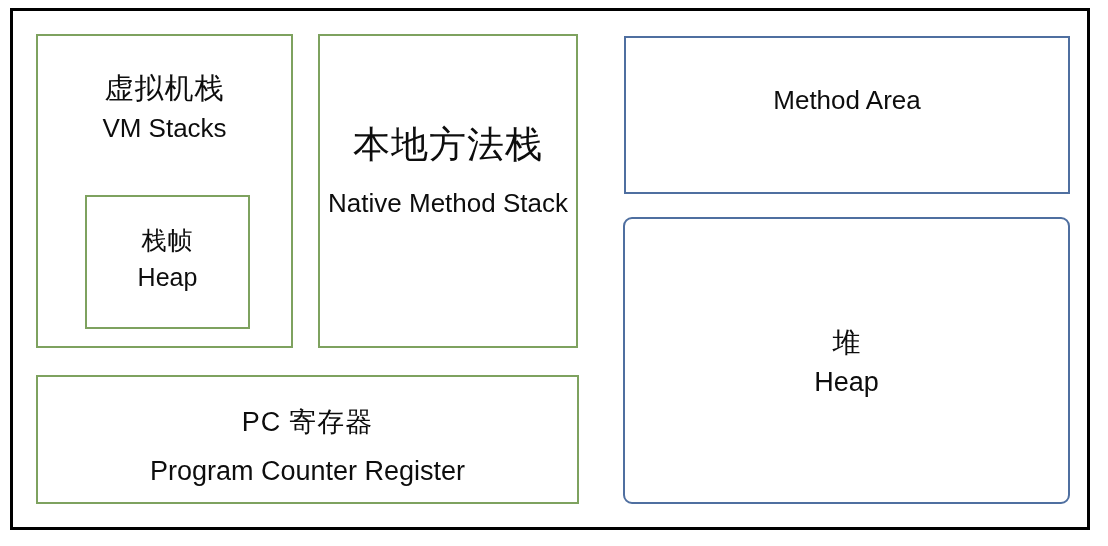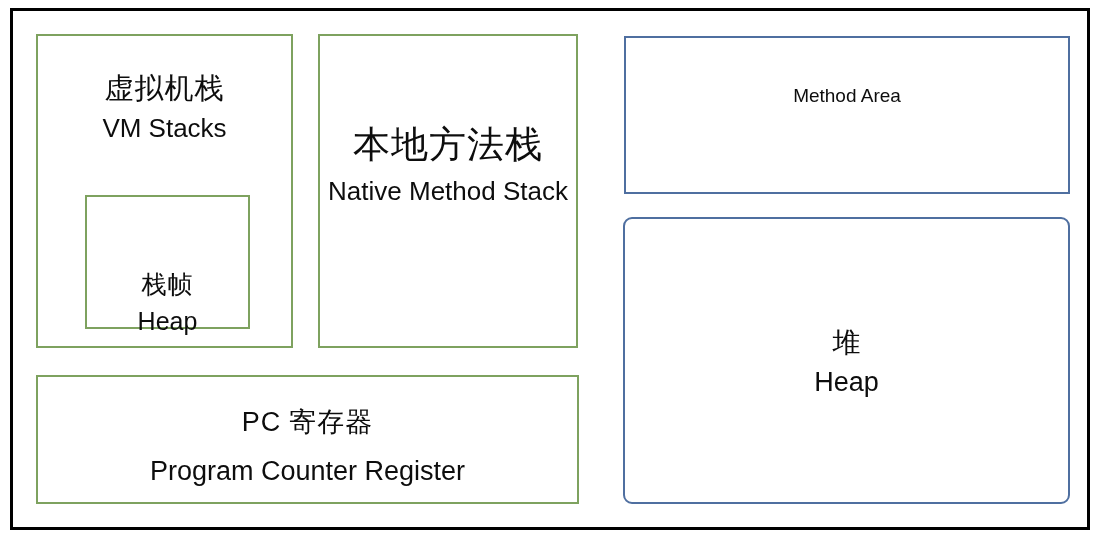--- a/index.html
+++ b/index.html
@@ -78,50 +78,50 @@
   #vm-stacks-label {
     top: 34px;
   }
   #vm-stacks-label .cn { font-size: 29px; letter-spacing: 1px; }
   #vm-stacks-label .en { font-size: 26px; margin-top: 4px; }
 
   
   #frame-box {
     left: 47px;  top: 159px;  width: 165px;  height: 134px;
   }
-  #frame-label { top: 28px; margin-top: 44px; }
+  #frame-label { top: 28px; }
   #frame-label .cn { font-size: 25px; letter-spacing: 1px; }
   #frame-label .en { font-size: 25px; margin-top: 3px; }
 
   
   #native-stack-box {
     left: 305px; top: 23px;  width: 260px; height: 314px;
   }
   #native-stack-label { top: 85px; }
   #native-stack-label .cn { font-size: 37px; letter-spacing: 1px; }
-  #native-stack-label .en { font-size: 26px; margin-top: 4px; line-height: 1.45; }
+  #native-stack-label .en { font-size: 26px; margin-top: 16px; line-height: 1.45; }
 
   
   #pc-register-box {
     left: 23px;  top: 364px; width: 543px; height: 129px;
   }
   #pc-register-label { top: 28px; }
   #pc-register-label .cn { font-size: 27px; letter-spacing: 1px; }
   #pc-register-label .en { font-size: 27px; margin-top: 14px; }
   #pc-register-label .cn .latin {
     font-family: "Liberation Sans", "DejaVu Sans", sans-serif;
   }
 
   
   #method-area-box {
     left: 611px; top: 25px;  width: 446px; height: 158px;
   }
   #method-area-label { top: 42px; }
   #method-area-label .cn { font-size: 28px; letter-spacing: 2px; }
-  #method-area-label .en { font-size: 19px; margin-top: 4px; }
+  #method-area-label .en { font-size: 26px; margin-top: 4px; }
 
   
   #heap-box {
     left: 610px; top: 206px; width: 447px; height: 287px;
   }
   #heap-label { top: 106px; }
   #heap-label .cn { font-size: 28px; }
   #heap-label .en { font-size: 27px; margin-top: 4px; text-align: center; }
 </style>
 </head>

